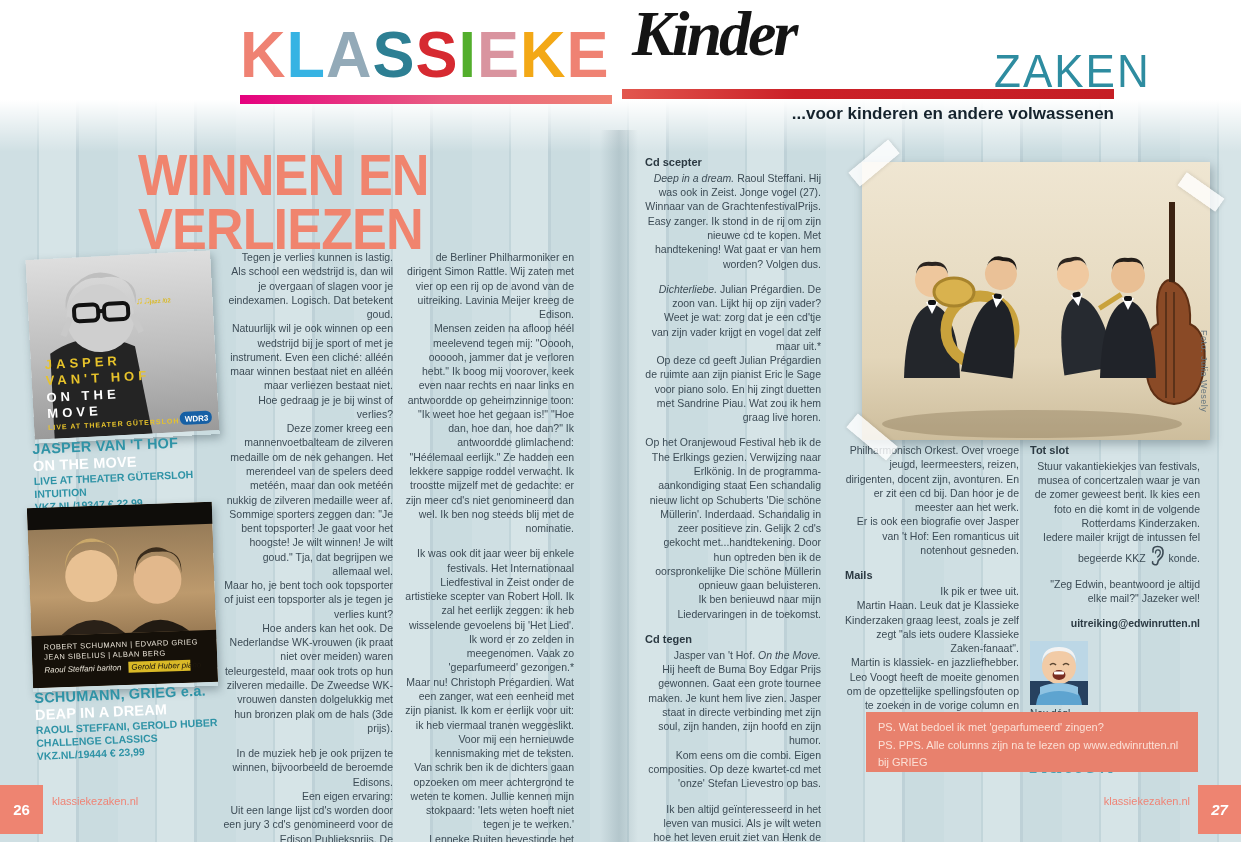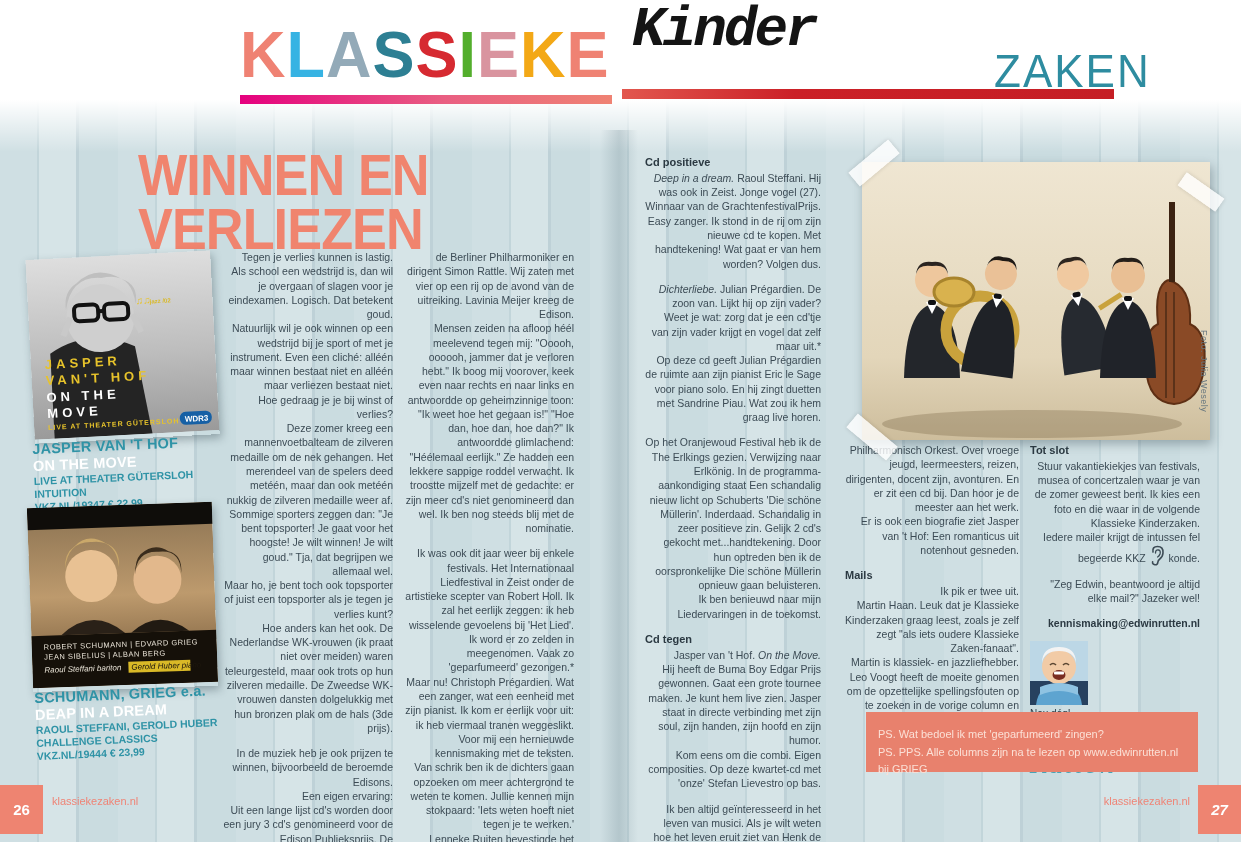--- a/index.html
+++ b/index.html
@@ -11,22 +11,22 @@
       repeating-linear-gradient(90deg,#cfdfe3 0 37px,#c2d5da 37px 39px,#d6e4e7 39px 76px,#bed1d7 76px 79px,#cadcE0 79px 118px),
       linear-gradient(90deg,#cfe0e4,#c8dade);
   }
   .spine{position:absolute;left:600;top:130px;left:600px;width:38px;height:712px;
     background:linear-gradient(90deg,rgba(90,120,130,0) 0%,rgba(70,100,112,.20) 50%,rgba(90,120,130,0) 100%);}
   
   .klassieke{position:absolute;left:240px;top:22px;font-weight:bold;font-size:63px;
     letter-spacing:1px;transform:scaleY(1.04);transform-origin:left top;line-height:1;}
   .bar-pink{position:absolute;left:240px;top:95px;width:372px;height:9px;
     background:linear-gradient(90deg,#e5007e,#e95f82 55%,#ef8273);}
-  .kinder{position:absolute;left:632px;top:2px;font-family:Liberation Mono, monospace;
-    font-style:italic;font-weight:bold;font-size:56px;color:#141414;letter-spacing:-3px;line-height:1;}
+  .kinder{position:absolute;left:632px;top:2px;font-family:Liberation Serif, serif;
+    font-style:italic;font-weight:bold;font-size:64px;color:#141414;letter-spacing:-3px;line-height:1;}
   .zaken{position:absolute;left:994px;top:48px;font-size:44px;color:#2e8ca0;
     letter-spacing:2px;transform:scaleY(1.05);transform-origin:left top;line-height:1;font-weight:400;}
   .bar-red{position:absolute;left:622px;top:89px;width:492px;height:10px;
     background:linear-gradient(90deg,#e2574e,#cb2027 35%,#c51e25);}
   .tagline{position:absolute;left:700px;top:104px;width:414px;text-align:right;
     font-size:17px;font-weight:700;color:#15232d;}
   
   .title{position:absolute;left:138px;top:148px;color:#f0846e;font-weight:800;
     font-size:58px;line-height:.93;letter-spacing:-1px;transform:scaleX(.9);transform-origin:left top;}
   
@@ -57,21 +57,21 @@
   .photocredit{position:absolute;left:1199px;top:330px;writing-mode:vertical-rl;
     font-size:9px;color:#66767f;letter-spacing:.5px;}
   
   .ear{display:inline-block;vertical-align:-4px;}
   .edwinphoto{margin:6px 0 2px;display:block;}
   .greeting{font-size:10px;color:#2b3942;margin:2px 0 0;}
   .signature{font-family:"DejaVu Serif",serif;font-style:italic;font-size:23px;
     color:#4aa3b5;letter-spacing:1px;margin-top:-2px;}
   
   .psbox{position:absolute;left:866px;top:712px;width:332px;height:60px;background:#e8816d;
-    color:#fbe0d6;font-size:11px;line-height:1.6;padding:14px 12px;box-sizing:border-box;}
+    color:#fbe0d6;font-size:11px;line-height:1.6;padding:7px 12px;box-sizing:border-box;}
   
   .pagenum{position:absolute;top:785px;width:43px;height:49px;background:#ee8471;color:#fff;
     font-weight:700;font-size:15px;display:flex;align-items:center;justify-content:center;}
   #pg26{left:0;}
   #pg27{left:1198px;font-style:italic;}
   .site{position:absolute;top:795px;font-size:11px;font-weight:400;color:#ef8476;}
   #siteL{left:52px;}
   #siteR{left:1056px;width:134px;text-align:right;}
 </style>
 </head>
@@ -79,20 +79,21 @@
 
 <div class="page">
 
   <div class="spine"></div>
 
   <div class="klassieke"><span style="color: rgb(239, 130, 115);">K</span><span style="color: rgb(54, 179, 227);">L</span><span style="color: rgb(147, 170, 184);">A</span><span style="color: rgb(45, 127, 147);">S</span><span style="color: rgb(214, 42, 49);">S</span><span style="color: rgb(83, 174, 44);">I</span><span style="color: rgb(217, 148, 159);">E</span><span style="color: rgb(243, 168, 22);">K</span><span style="color: rgb(239, 130, 115);">E</span></div>
   <div class="bar-pink"></div>
   <div class="kinder">Kinder</div>
   <div class="zaken">ZAKEN</div>
   <div class="bar-red"></div>
+  <div class="tagline">...voor kinderen en andere volwassenen</div>
 
   <div class="title">
     <div>WINNEN EN</div>
     <div>VERLIEZEN</div>
   </div>
 
   <div class="album" id="album1">
     <svg width="185" height="180" xmlns="http://www.w3.org/2000/svg">
       <defs>
         <linearGradient id="g1" x1="0" y1="0" x2="0" y2="1">
@@ -187,53 +188,53 @@
     <p>de Berliner Philharmoniker en dirigent Simon Rattle. Wij zaten met vier op een rij op de avond van de uitreiking. Lavinia Meijer kreeg de Edison.
 Mensen zeiden na afloop héél meelevend tegen mij: "Ooooh, oooooh, jammer dat je verloren hebt." Ik boog mij voorover, keek even naar rechts en naar links en antwoordde op geheimzinnige toon: "Ik weet hoe het gegaan is!" "Hoe dan, hoe dan, hoe dan?" Ik antwoordde glimlachend: "Héélemaal eerlijk." Ze hadden een lekkere sappige roddel verwacht. Ik troostte mijzelf met de gedachte: er zijn meer cd's niet genomineerd dan wel. Ik ben nog steeds blij met de nominatie.</p>
     <p>Ik was ook dit jaar weer bij enkele festivals. Het Internationaal Liedfestival in Zeist onder de artistieke scepter van Robert Holl. Ik zal het eerlijk zeggen: ik heb wisselende gevoelens bij 'Het Lied'.  Ik word er zo zelden in meegenomen. Vaak zo 'geparfumeerd' gezongen.*
 Maar nu! Christoph Prégardien. Wat een zanger, wat een eenheid met zijn pianist. Ik kom er eerlijk voor uit: ik heb viermaal tranen weggeslikt. Voor mij een hernieuwde kennismaking met de teksten.
 Van schrik ben ik de dichters gaan opzoeken om meer achtergrond te weten te komen. Jullie kennen mijn stokpaard: 'Iets weten hoeft niet tegen je te werken.'
 Lenneke Ruiten bevestigde het belang van een performance vanuit tekst én hart.
 Voor mij hebben zij allemaal goud.</p>
   </div>
 
   <div class="col" id="col3">
-    <h3>Cd positieve</h3>
+    <h3>Cd scepter</h3>
     <p><span class="it">Deep in a dream.</span><span> Raoul Steffani. Hij was ook in Zeist. Jonge vogel (27). Winnaar van de GrachtenfestivalPrijs. Easy zanger. Ik stond in de rij om zijn nieuwe cd te kopen. Met handtekening! Wat gaat er van hem worden? Volgen dus.</span></p>
     <p><span class="it">Dichterliebe.</span><span> Julian Prégardien. De zoon van. Lijkt hij op zijn vader? Weet je wat: zorg dat je een cd'tje van zijn vader krijgt en vogel dat zelf maar uit.*
 Op deze cd geeft Julian Prégardien de ruimte aan zijn pianist Eric le Sage voor piano solo. En hij zingt duetten met Sandrine Piau. Wat zou ik hem graag live horen.</span></p>
     <p>Op het Oranjewoud Festival heb ik de The Erlkings gezien. Verwijzing naar Erlkönig. In de programma-aankondiging staat Een schandalig nieuw licht op Schuberts 'Die schöne Müllerin'. Inderdaad. Schandalig in zeer positieve zin. Gelijk 2 cd's gekocht met...handtekening. Door hun optreden ben ik de oorspronkelijke Die schöne Müllerin opnieuw gaan beluisteren.
 Ik ben benieuwd naar mijn Liedervaringen in de toekomst.</p>
     <h3>Cd tegen</h3>
     <p><span>Jasper van 't Hof. </span><span class="it">On the Move.</span><span>
 Hij heeft de Buma Boy Edgar Prijs gewonnen. Gaat een grote tournee maken. Je kunt hem live zien. Jasper staat in directe verbinding met zijn soul, zijn handen, zijn hoofd en zijn humor.
 Kom eens om die combi. Eigen composities. Op deze kwartet-cd met 'onze' Stefan Lievestro op bas.</span></p>
     <p>Ik ben altijd geïnteresseerd in het leven van musici. Als  je wilt weten hoe het leven eruit ziet van Henk de Graaf, lees dan Ambassadeur van de klarinet. Hij was 36 jaar soloklarinettist van dat geweldige Rotterdams</p>
   </div>
 
   <div class="col" id="col4">
     <p>Philharmonisch Orkest. Over vroege jeugd, leermeesters, reizen, dirigenten, docent zijn, avonturen. En er zit een cd bij. Dan hoor je de meester aan het werk.
-Er is ook een biografie ziet Jasper van 't Hof: Een romanticus uit notenhout gesneden.</p>
+Er is ook een biografie over Jasper van 't Hof: Een romanticus uit notenhout gesneden.</p>
     <h3>Mails</h3>
     <p>Ik pik er twee uit.
 Martin Haan. Leuk dat je Klassieke Kinderzaken graag leest, zoals je zelf zegt "als iets oudere Klassieke Zaken-fanaat".
 Martin is klassiek- en jazzliefhebber.
 Leo Voogt heeft de moeite genomen om de opzettelijke spellingsfouten op te zoeken in de vorige column en "voelt zich niet te oud om mee te loten voor die cd's".
 Die 3 gaan op de post, Leo.</p>
   </div>
 
   <div class="col" id="col5">
     <h3>Tot slot</h3>
-    <p><span>Stuur vakantiekiekjes van festivals, musea of concertzalen waar je van de zomer geweest bent. Ik kies een foto en die waar in de volgende Klassieke Kinderzaken.
+    <p><span>Stuur vakantiekiekjes van festivals, musea of concertzalen waar je van de zomer geweest bent. Ik kies een foto en die komt in de volgende Rotterdams Kinderzaken.
 Iedere mailer krijgt de intussen fel begeerde KKZ </span><svg class="ear" width="17" height="21" viewBox="0 0 17 21">
           <path d="M4 7 Q3 1.5 8.5 1.5 Q14.5 1.5 14 8 Q13.7 12 10.8 14 Q9 15.3 8.8 17.3 Q8.5 20 5.8 19.7 Q3.2 19.4 3.6 16.8" fill="none" stroke="#3c4b55" stroke-width="1.6" stroke-linecap="round"></path>
           <path d="M6.5 8 Q6.5 4.5 9.5 5 Q12 5.5 11 9 Q10.3 11 8.6 12" fill="none" stroke="#3c4b55" stroke-width="1.3" stroke-linecap="round"></path>
         </svg><span> konde.</span></p>
     <p>"Zeg Edwin, beantwoord je altijd elke mail?" Jazeker wel!</p>
-    <p class="email">kennismaking@edwinrutten.nl</p>
+    <p class="email">uitreiking@edwinrutten.nl</p>
     <svg class="edwinphoto" width="58" height="64" xmlns="http://www.w3.org/2000/svg">
       <rect width="58" height="64" fill="#bcd7e6"></rect>
       <rect y="40" width="58" height="24" fill="#27415f"></rect>
       <path d="M6 64 Q8 44 29 44 Q50 44 52 64 Z" fill="#5ea4d0"></path>
       <circle cx="29" cy="26" r="17" fill="#f2cba6"></circle>
       <path d="M12 22 Q12 6 29 6 Q46 6 46 22 Q44 10 29 10 Q14 10 12 22" fill="#f3f3f3"></path>
       <path d="M20 24 Q23 21 26 24" fill="none" stroke="#5a4632" stroke-width="1.6"></path>
       <path d="M33 24 Q36 21 39 24" fill="none" stroke="#5a4632" stroke-width="1.6"></path>
       <ellipse cx="29" cy="34" rx="6.5" ry="5" fill="#7a2d22"></ellipse>
       <rect x="24" y="30.5" width="10" height="3" rx="1" fill="#ffffff"></rect>

